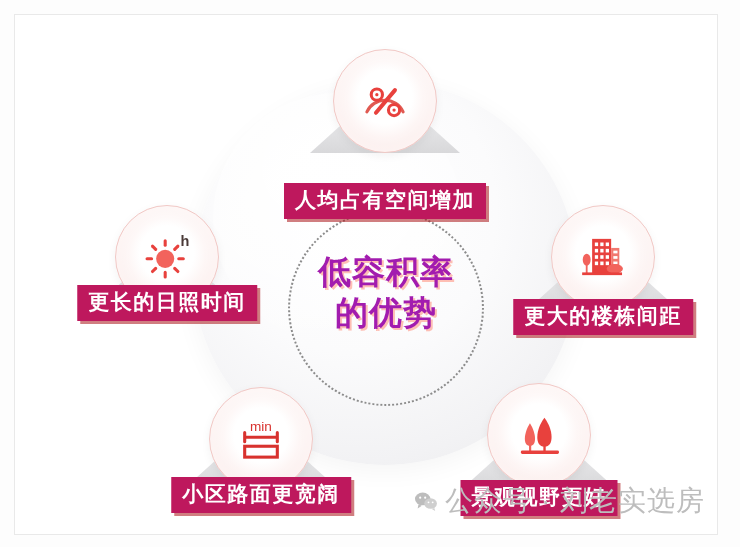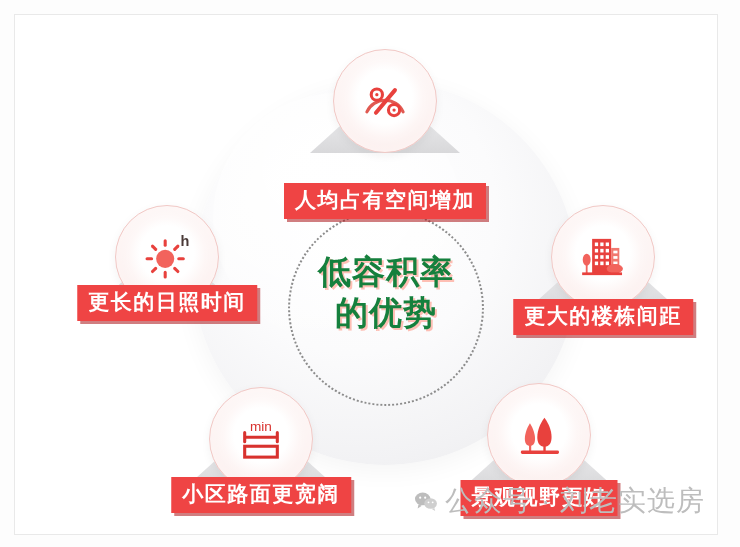--- a/index.html
+++ b/index.html
@@ -53,21 +53,21 @@
     border: 2px dotted #8c8c8c;
     box-sizing: border-box;
   }
 
   
   .center-title {
     position: absolute;
     left: 273px; top: 236px;
     width: 196px;
     text-align: center;
-    color: #15803d;
+    color: #a21caf;
     font-size: 33px;
     font-weight: bold;
     line-height: 1.25;
     letter-spacing: 1px;
     text-shadow: 2px 2px 0 rgba(255,140,120,0.55);
     white-space: pre-line;
   }
 
   
   .node { position: absolute; }
@@ -95,21 +95,21 @@
     display: flex;
     align-items: center;
     justify-content: center;
   }
   .bubble .glyph { width: 58px; height: 58px; display:block; }
 
   .banner {
     position: absolute;
     left: 50%;
     transform: translateX(-50%);
-    background: #ef4444;
+    background: #be185d;
     color: #ffffff;
     font-size: 21px;
     font-weight: bold;
     letter-spacing: 1.5px;
     padding: 5px 11px 7px 11px;
     white-space: nowrap;
     box-shadow: 3px 3px 0 rgba(170,20,24,0.55);
     line-height: 1.15;
   }
 

